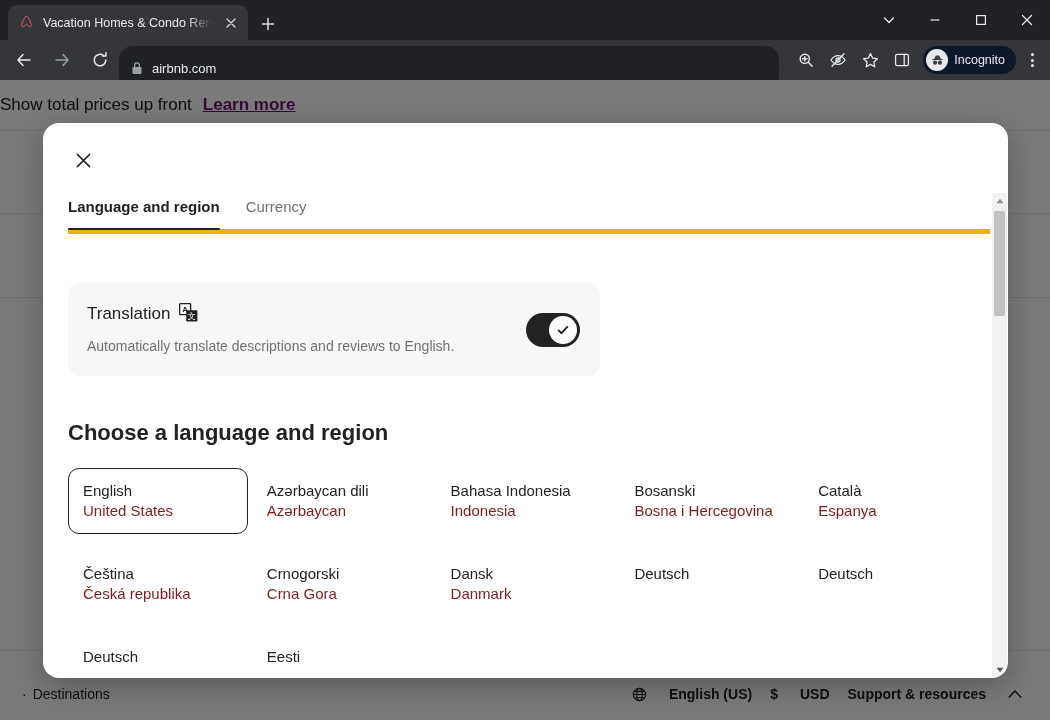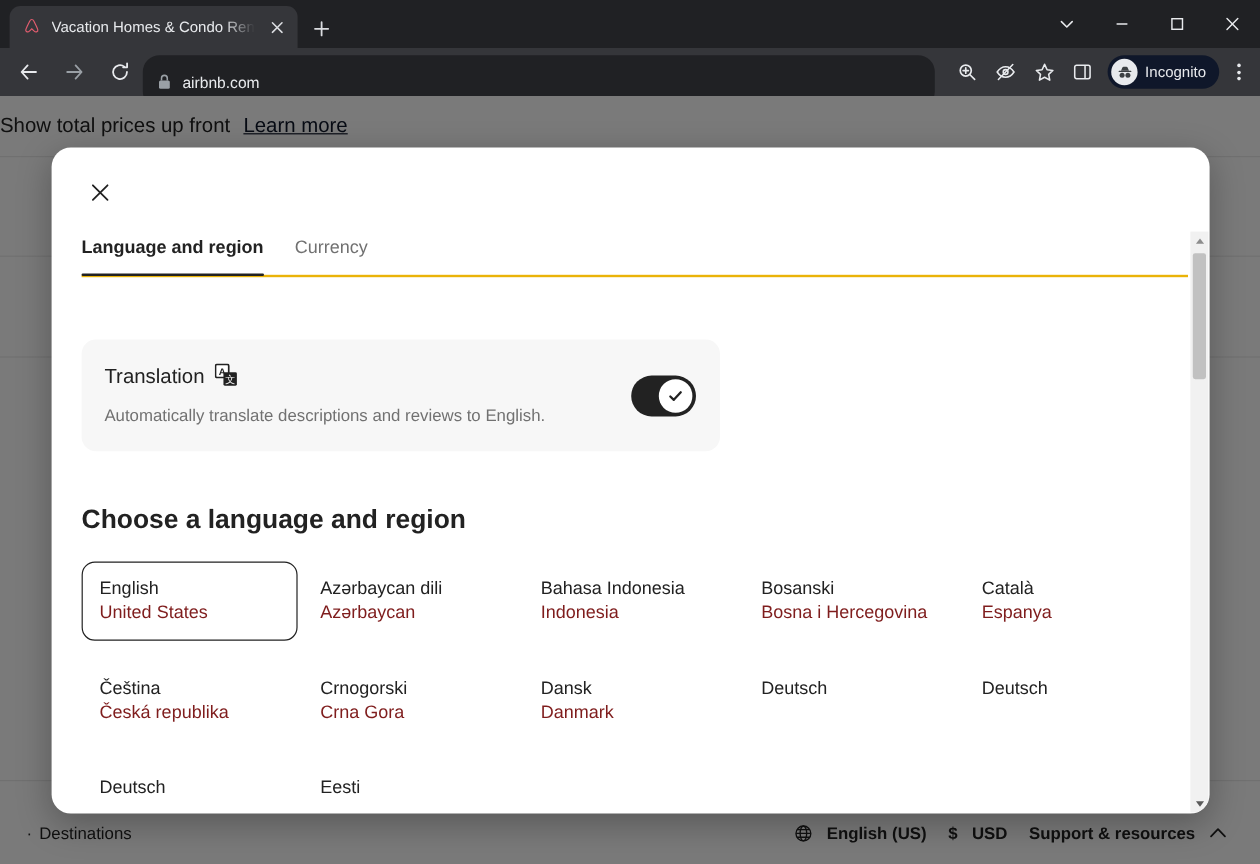--- a/index.html
+++ b/index.html
@@ -91,53 +91,53 @@
   
   .viewport {
     position: absolute; top: 80px; left: 0; width: 1050px; height: 640px;
     background: #fff; overflow: hidden;
   }
   .banner {
     position: absolute; top: 0; left: 0; width: 1050px; height: 50px;
     display: flex; align-items: center; justify-content: flex-start; gap: 11px;
     font-size: 17px; color: #222222; background: #fff;
   }
-  .banner-link { text-decoration: underline; font-weight: 400; color: #0f172a; }
+  .banner-link { text-decoration: underline; font-weight: 700; color: #701a75; }
   .page-line {
     position: absolute; left: 0; width: 1050px; height: 1px; background: #ebebeb;
   }
   .footer {
     position: absolute; left: 0; bottom: 0; width: 1050px; height: 52px;
     display: flex; align-items: center; font-size: 14px; color: #222;
   }
   .footer-left { position: absolute; left: 22px; display: flex; align-items: center; gap: 6px; }
   .footer-right {
     position: absolute; right: 28px; display: flex; align-items: center; gap: 18px;
     font-weight: 600;
   }
-  .footer-item { display: flex; align-items: center; gap: 12px; }
+  .footer-item { display: flex; align-items: center; gap: 22px; }
 
   
   .scrim {
     position: absolute; top: 80px; left: 0; width: 1050px; height: 640px;
     background: rgba(0,0,0,0.52);
   }
   .modal {
     position: absolute; left: 43px; top: 123px; width: 965px; height: 555px;
     background: #fff; border-radius: 16px;
     box-shadow: 0 8px 28px rgba(0,0,0,0.28);
     overflow: hidden;
   }
   .modal-close {
     position: absolute; left: 24px; top: 21px; width: 32px; height: 32px;
     border-radius: 50%; display: flex; align-items: center; justify-content: center;
   }
   .tabs {
     position: absolute; left: 25px; top: 75px; width: 922px;
-    border-bottom: 2px solid #eab308; display: flex; gap: 26px;
+    border-bottom: 5px solid #eab308; display: flex; gap: 26px;
   }
   .tab-btn {
     padding: 0 0 14px 0; font-size: 15px; color: #717171;
     background: none; border: none; position: relative;
     font-family: inherit; cursor: pointer;
   }
   .tab-btn.active { color: #222222; font-weight: 700; }
   .tab-btn.active::after {
     content: ""; position: absolute; left: 0; right: 0; bottom: -1px;
     height: 2.5px; background: #222222; border-radius: 2px;

